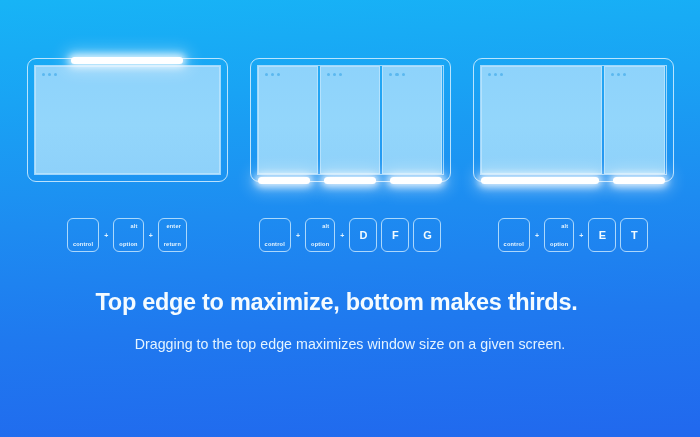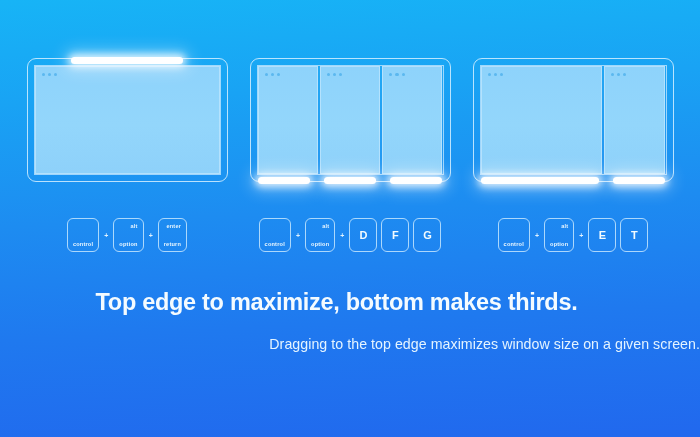--- a/index.html
+++ b/index.html
@@ -86,21 +86,21 @@
   .headline {
     position:absolute; top:288px; left:0; width:636px; text-align:center;
     font-size:23.5px; font-weight:700; color:#f4fbff;
     letter-spacing:-.3px; line-height:28px;padding-left:37px;
   }
   .sub {
     position:absolute; top:333px; left:0; width:700px; text-align:center;
     font-size:14.2px; font-weight:400; color:#e4f4ff;
     line-height:22px; letter-spacing:.05px;
   }
-  .sub div { white-space:nowrap;text-align:right; }
+  .sub div { white-space:nowrap; }
 </style>
 </head>
 <body>
 
 <div class="screens" id="screens">
     <div class="screen">
       <div class="screen-inner">
         <div class="win" style="flex: 1 1 0px;">
           <div class="dots">
             <span class="dot"></span>

